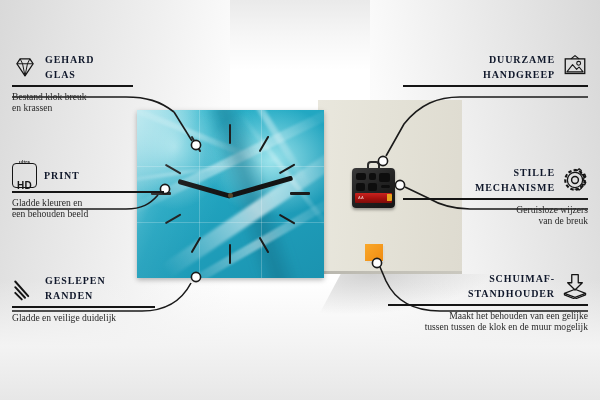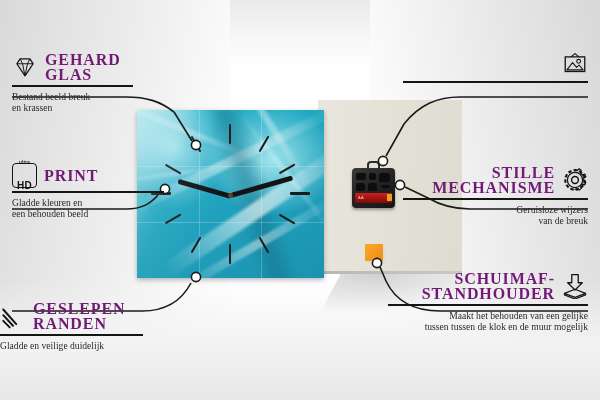--- a/index.html
+++ b/index.html
@@ -113,22 +113,22 @@
   svg.callouts path { fill:none; stroke:#1a1a1a; stroke-width:1.6; }
   svg.callouts circle { fill:#ffffff; stroke:#1a1a1a; stroke-width:1.6; }
 
   
   .feat { position:absolute; width:185px; }
   .feat .row { display:flex; align-items:center; gap:7px; }
   .feat.left .row { justify-content:flex-start; }
   .feat.right .row { justify-content:flex-end; }
   .feat .title {
     font-family:"Liberation Serif", serif;
-    font-weight:700; font-size:16px; line-height:15px;
-    letter-spacing:.9px; color:#701a75; text-transform:uppercase;
+    font-weight:700; font-size:10px; line-height:15px;
+    letter-spacing:.9px; color:#0f172a; text-transform:uppercase;
   }
   .feat.right .title { text-align:right; }
   .feat .rule { height:1.6px; background:#151515; margin-top:3px; }
   .feat .desc {
     font-family:"Liberation Serif", serif;
     font-size:9.6px; line-height:11.4px; color:#2a2a2a; margin-top:4px;
   }
   .feat.right .desc { text-align:right; }
   .ico { width:26px; height:26px; flex:0 0 26px; display:block; }
 
@@ -233,21 +233,21 @@
         <path d="M6 12 L10 6 L22 6 L26 12 L16 27 Z" fill="none" stroke="#141414" stroke-width="1.6" stroke-linejoin="round"></path>
         <path d="M6 12 L26 12 M10 6 L13 12 L16 27 M22 6 L19 12 L16 27" fill="none" stroke="#141414" stroke-width="1.2"></path>
       </svg>
       <div>
         <div class="title">GEHARD</div>
         <div class="title">GLAS</div>
       </div>
     </div>
     <div class="rule" style="width:121px;"></div>
     <div class="desc">
-      <div>Bestand beeld breuk</div>
+      <div>Bestand klok breuk</div>
       <div>en krassen</div>
     </div>
   </div>
 
   <div class="feat left" style="left:12px; top:163px;">
     <div class="row">
       <div class="hdbox">
         <span class="u">ultra</span>
         <span class="h">HD</span>
       </div>
@@ -255,39 +255,43 @@
         <div class="title">PRINT</div>
       </div>
     </div>
     <div class="rule" style="width:152px;"></div>
     <div class="desc">
       <div>Gladde kleuren en</div>
       <div>een behouden beeld</div>
     </div>
   </div>
 
-  <div class="feat left" style="left:0; top:273px;margin-top:28px;">
+  <div class="feat left" style="left:12px; top:273px;">
     <div class="row">
       <svg class="ico" viewBox="0 0 32 32">
         <path d="M4 8 L20 26 M4 15 L16 28 M4 22 L12 30" fill="none" stroke="#141414" stroke-width="2.4" stroke-linecap="round"></path>
       </svg>
       <div>
         <div class="title">GESLEPEN</div>
         <div class="title">RANDEN</div>
       </div>
     </div>
     <div class="rule" style="width:143px;"></div>
     <div class="desc">
       <div>Gladde en veilige duidelijk</div>
       <div></div>
     </div>
   </div>
 
   <div class="feat right" style="left:403px; top:52px;">
     <div class="row">
+      <div>
+        <div class="title">DUURZAME</div>
+        <div class="title">HANDGREEP</div>
+      </div>
       <svg class="ico" viewBox="0 0 32 32">
         <path d="M11 6 L16 2 L21 6" fill="none" stroke="#141414" stroke-width="1.5" stroke-linejoin="round"></path>
         <rect x="4" y="6" width="24" height="18" fill="none" stroke="#141414" stroke-width="1.6"></rect>
         <path d="M6 22 L13 13 L18 19 L21 16 L26 22 Z" fill="none" stroke="#141414" stroke-width="1.3" stroke-linejoin="round"></path>
         <circle cx="20.5" cy="11.5" r="2.4" fill="none" stroke="#141414" stroke-width="1.3"></circle>
       </svg>
     </div>
     <div class="rule" style="width:185px;"></div>
   </div>
 

